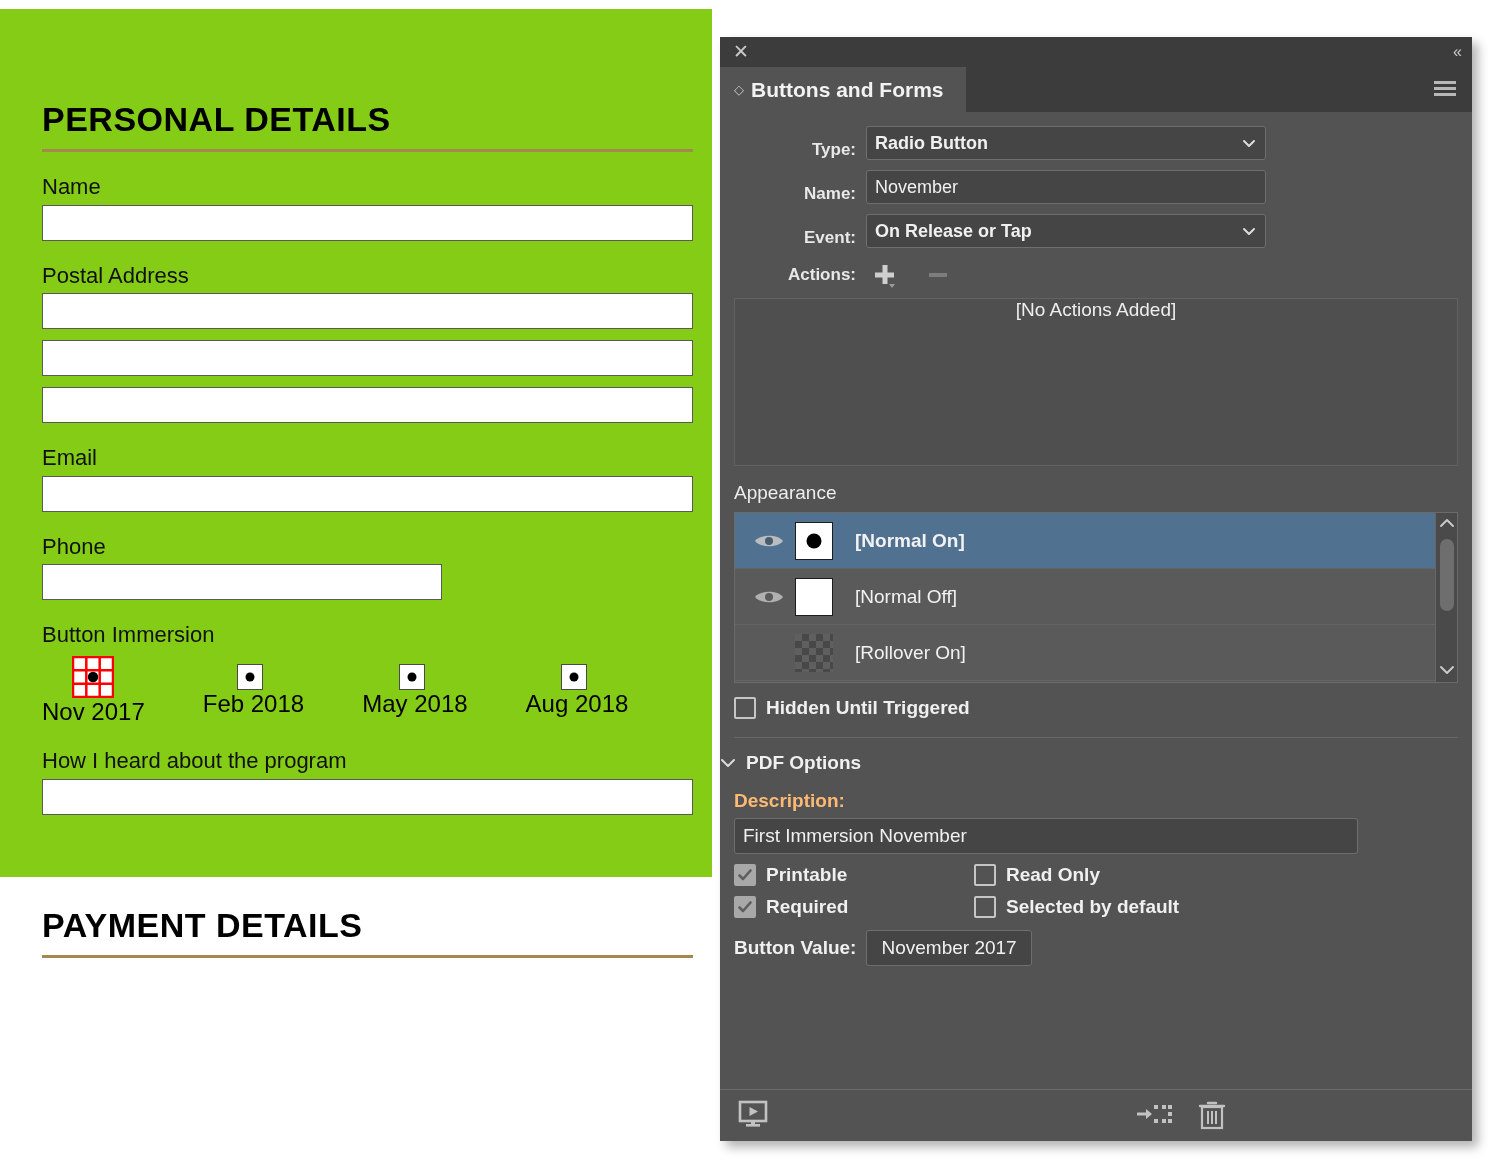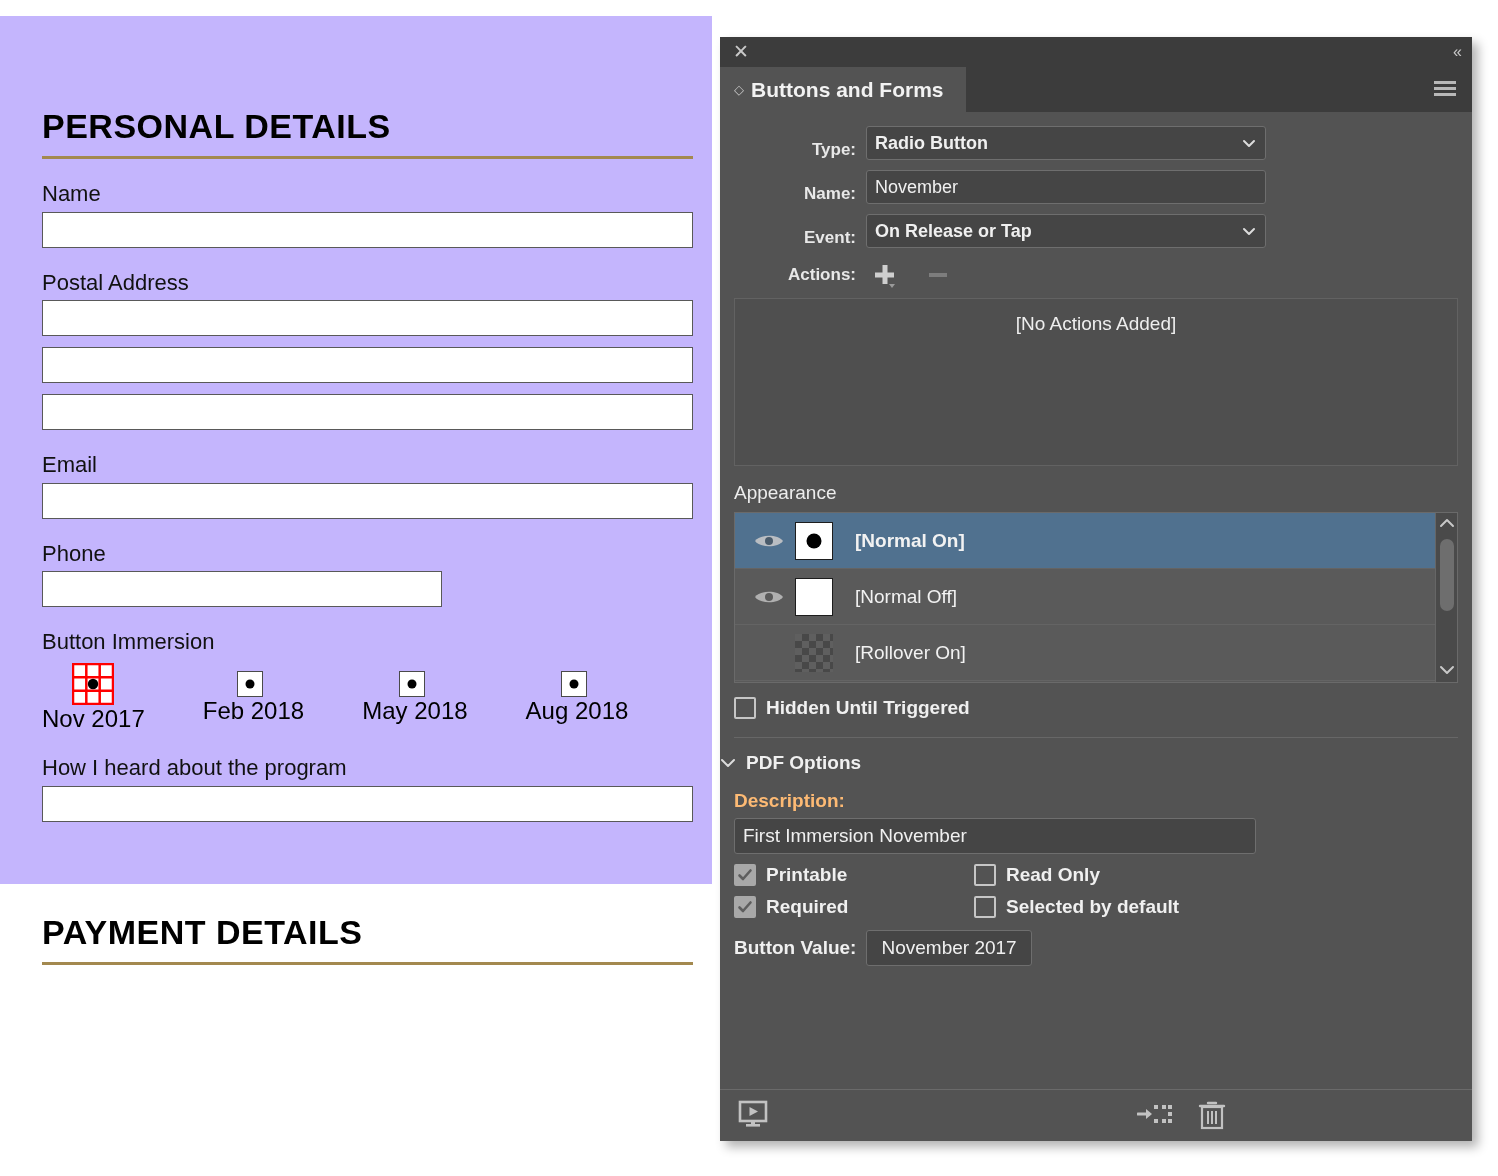--- a/index.html
+++ b/index.html
@@ -11,24 +11,24 @@
     width: 1498px;
     height: 1176px;
     position: relative;
     overflow: hidden;
     font-family: "Liberation Sans", sans-serif;
   }
 
   
   #document-page {
     position: absolute;
-    left: 0; top: 16px;
+    left: 0; top: 9px;
     width: 712px;
     height: 868px;
-    background: #c4b5fd;
+    background: #84cc16;
   }
   .doc-inner {
     position: absolute;
     left: 42px;
     top: 0;
     width: 655px;
   }
   .section-heading {
     font-family: "Liberation Sans", sans-serif;
     font-weight: bold;
@@ -254,21 +254,20 @@
     margin-left: 28px;
     position: relative;
   }
 
   .actions-list {
     margin: 0 14px 0 14px;
     height: 168px;
     background: #4f4f4f;
     border: 1px solid #626262;
     box-sizing: border-box;
-    padding-top: 14px;
     text-align: center;
   }
   .actions-empty {
     font-family: "Liberation Sans", sans-serif;
     font-size: 19px;
     color: #eeeeee;
   }
 
   .section-label {
     font-family: "Liberation Sans", sans-serif;
@@ -427,21 +426,21 @@
   .desc-input {
     margin: 0 14px 0 4px;
     height: 36px;
     background: #454545;
     border: 1px solid #6e6e6e;
     border-radius: 3px;
     display: flex;
     align-items: center;
     padding: 0 8px;
     box-sizing: border-box;
-    width: 522px;
+    width: 624px;
   }
   .desc-input .val {
     font-family: "Liberation Sans", sans-serif;
     font-size: 19px;
     color: #f0f0f0;
   }
 
   .pdf-checks {
     padding-left: 4px;
     margin-top: 8px;

